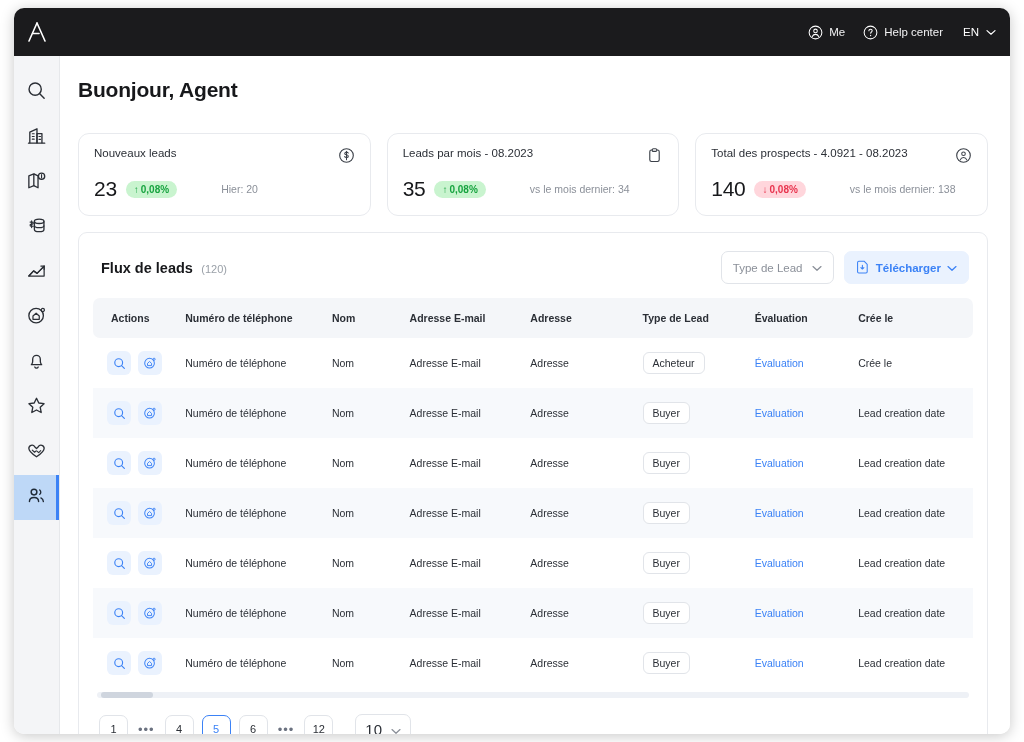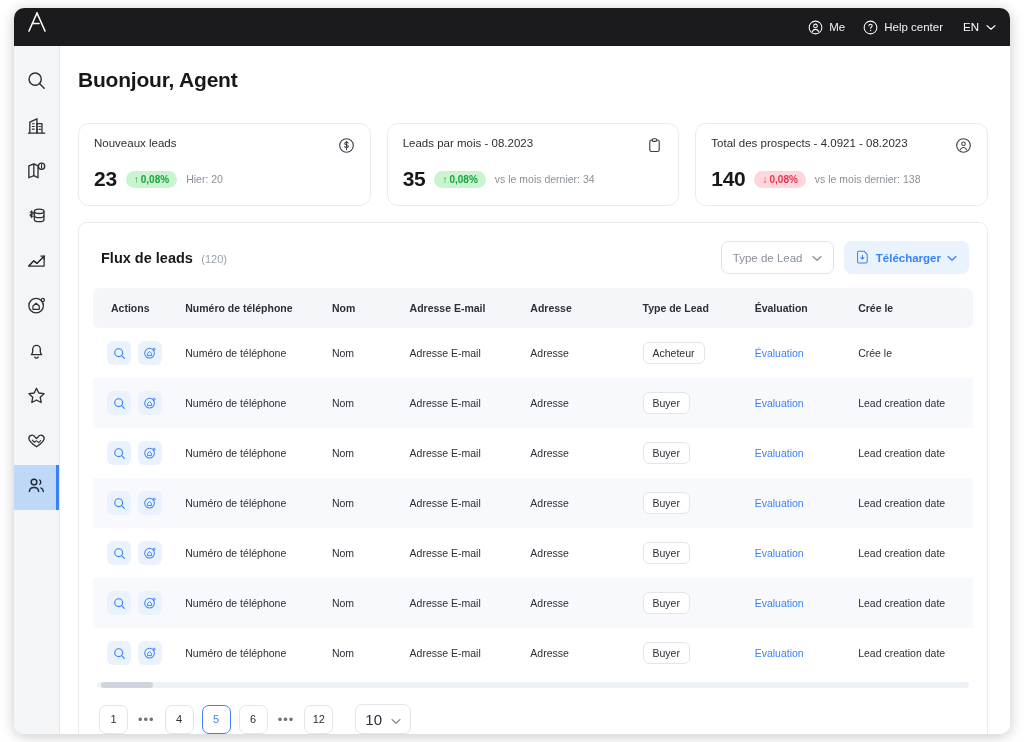--- a/index.html
+++ b/index.html
@@ -14,23 +14,24 @@
     left: 14px; top: 8px;
     width: 996px; height: 726px;
     background: #ffffff;
     border-radius: 10px;
     overflow: hidden;
     box-shadow: 0 2px 14px rgba(0,0,0,0.22);
   }
 
   
   .topbar {
-    height: 38px;
+    height: 48px;
     background: #1b1b1d;
     display: flex;
+    align-items: center;
     padding: 0 14px 0 8px;
     color: #ffffff;
   }
   .logo-mark { width: 30px; height: 28px; display: flex; align-items: center; justify-content: center; }
   .topbar-spacer { flex: 1; }
   .top-item {
     display: flex; align-items: center; gap: 6px;
     font-size: 11.5px; color: #f2f2f3;
     margin-left: 18px;
     cursor: pointer;
@@ -78,30 +79,30 @@
     border: 1px solid #e8eaee;
     border-radius: 11px;
     padding: 13px 15px 14px 15px;
     background: #fff;
     position: relative;
   }
   .kpi-head { display: flex; align-items: flex-start; justify-content: space-between; }
   .kpi-label { font-size: 11.5px; color: #2b2f36; }
   .kpi-icon { color: #3c4149; flex-shrink: 0; }
   .kpi-valrow { display: flex; align-items: center; gap: 9px; margin-top: 9px; }
-  .kpi-value { font-size: 21px; font-weight: 700; color: #17181b; letter-spacing: -0.3px; }
+  .kpi-value { font-size: 21px; font-weight: 400; color: #17181b; letter-spacing: -0.3px; }
   .badge {
     font-size: 10px; font-weight: 700;
     padding: 3px 8px; border-radius: 10px;
     display: inline-flex; align-items: center; gap: 2px;
     white-space: nowrap;
   }
   .badge.up { background: #c9f4cf; color: #17a33f; }
   .badge.down { background: #ffd6dc; color: #e8344e; }
-  .kpi-sub { font-size: 10.5px; color: #8b9099; }
+  .kpi-sub { font-size: 10.5px; color: #8b9099; margin-left: 35px; }
 
   
   .panel {
     border: 1px solid #e8eaee;
     border-radius: 9px;
     background: #fff;
     padding: 16px 14px 12px 14px;
   }
   .panel-top { display: flex; align-items: center; justify-content: space-between; padding: 2px 4px 14px 8px; }
   .panel-title { font-size: 14.5px; font-weight: 700; color: #17181b; }

